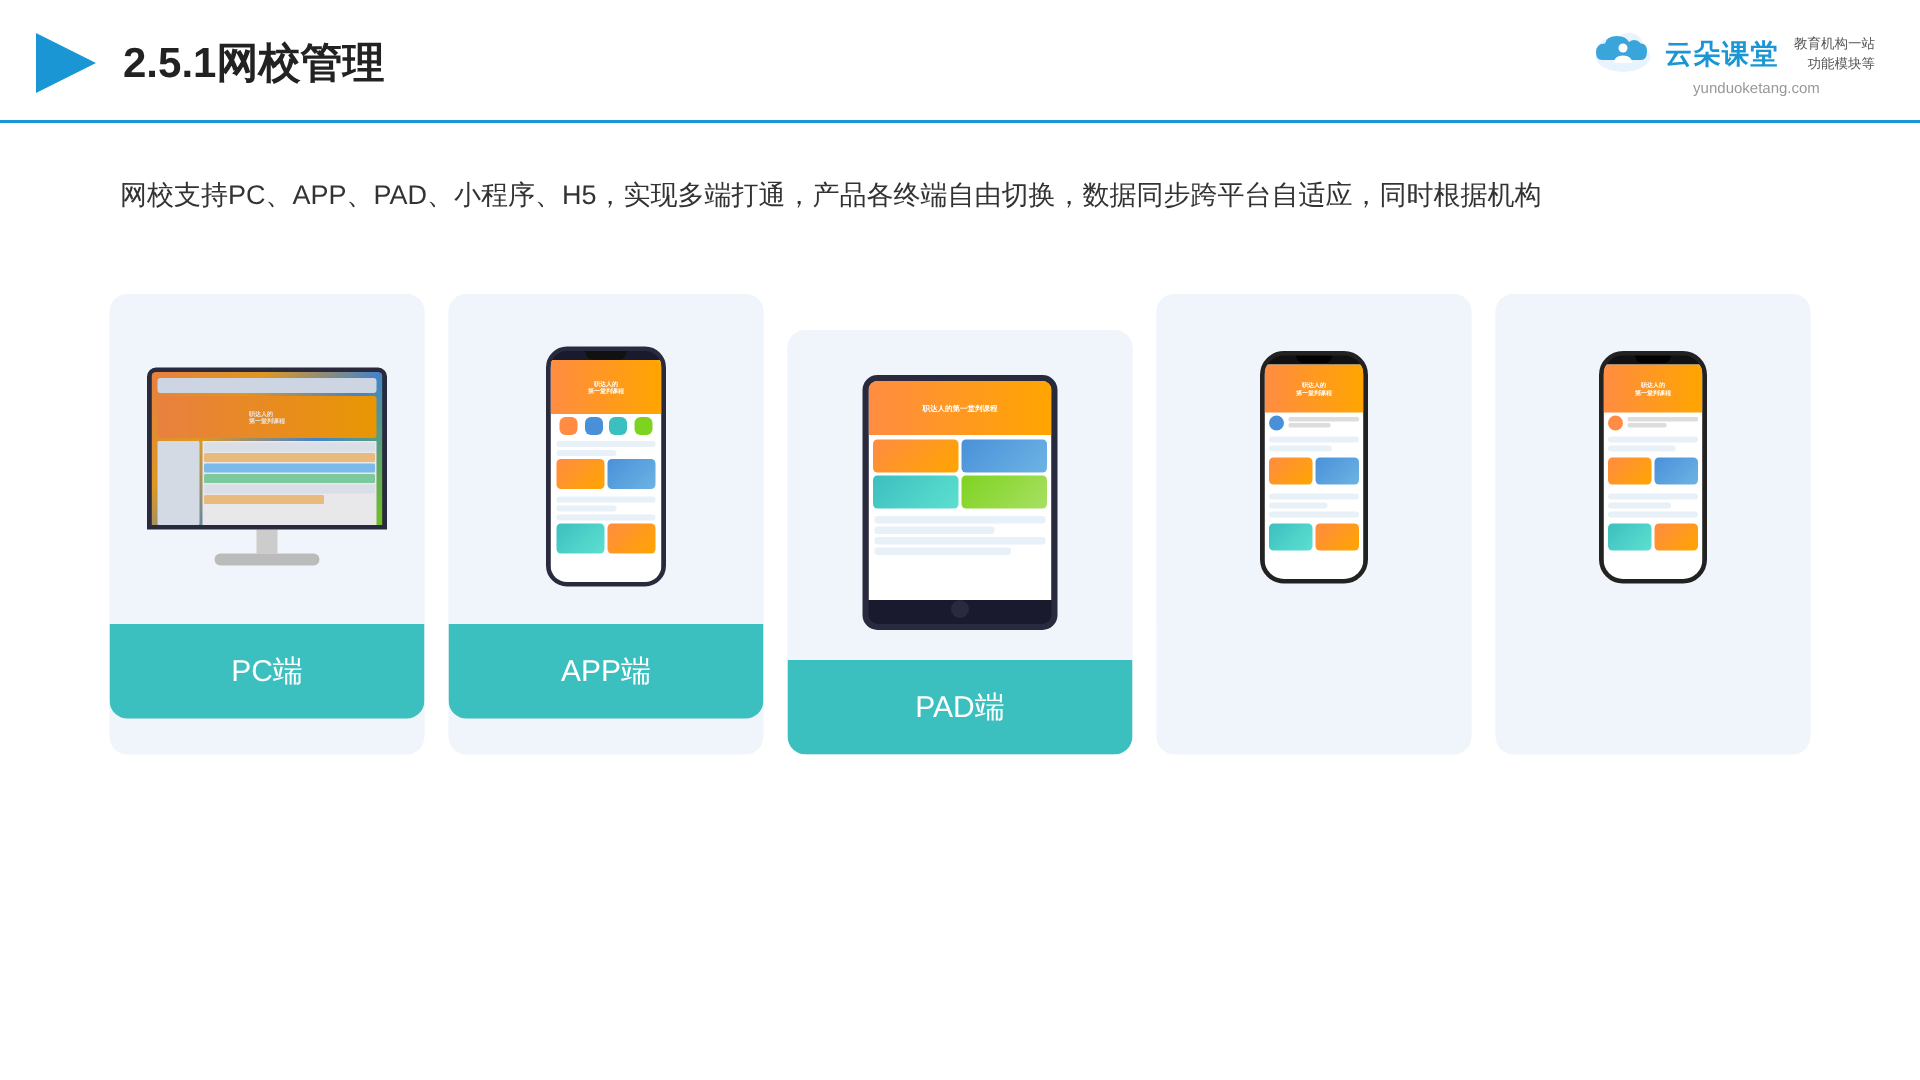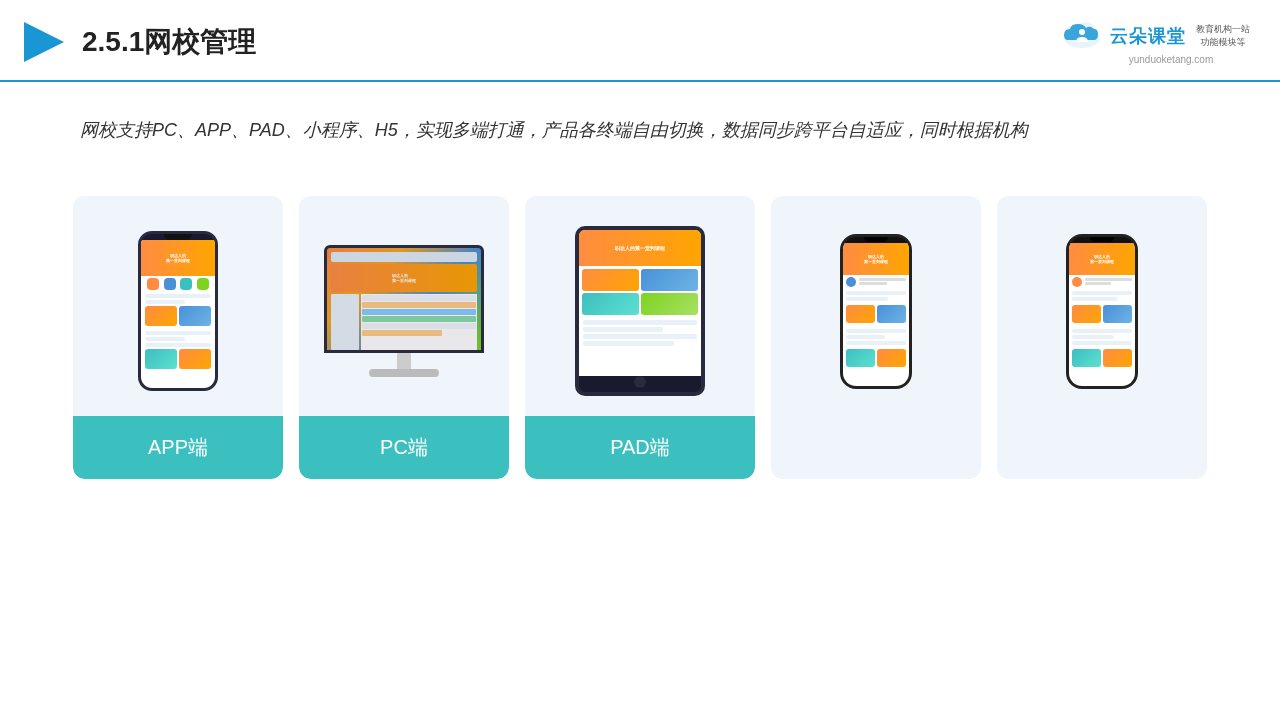--- a/index.html
+++ b/index.html
@@ -61,21 +61,20 @@
       color: #999;
       margin-left: 32px;
     }
 
     
     .description {
       padding: 32px 80px 10px 80px;
       font-size: 18px;
       color: #333;
       line-height: 1.8;
-      font-style: italic;
     }
 
     
     .cards-container {
       display: flex;
       justify-content: center;
       gap: 16px;
       padding: 30px 60px 30px 60px;
       margin-top: 10px;
     }
@@ -452,71 +451,34 @@
         <ellipse cx="22" cy="18" rx="18" ry="10" fill="#e8f4fd"></ellipse>
         <ellipse cx="14" cy="14" rx="9" ry="9" fill="#e8f4fd"></ellipse>
         <ellipse cx="26" cy="12" rx="10" ry="10" fill="#e8f4fd"></ellipse>
 
         <path d="M8,20 Q4,20 4,15 Q4,9 10,9 Q11,4 18,4 Q24,4 26,8 Q30,5 34,9 Q38,9 38,14 Q38,20 34,20 Z" fill="#1a96d4" opacity="0.85"></path>
 
         <circle cx="22" cy="12" r="3" fill="white"></circle>
         <path d="M16,22 Q16,17 22,17 Q28,17 28,22" fill="white"></path>
       </svg>
       <span class="logo-text">云朵课堂</span>
-      <div style="display:flex;flex-direction:column;align-items:center;margin-left:4px;">
+      <div style="display:flex;flex-direction:column;align-items:flex-end;margin-left:4px;">
         <span style="font-size:9px;color:#555;line-height:1.4;">教育机构一站</span>
         <span style="font-size:9px;color:#555;line-height:1.4;">功能模块等</span>
       </div>
     </div>
     <span class="logo-url">yunduoketang.com</span>
   </div>
 </div>
 
 <div class="description">
   <p>网校支持PC、APP、PAD、小程序、H5，实现多端打通，产品各终端自由切换，数据同步跨平台自适应，同时根据机构</p>
 </div>
 
 <div class="cards-container">
-
-  <div class="card">
-    <div class="card-image-area">
-      <div class="phone-mockup">
-        <div class="phone-notch"></div>
-        <div class="phone-screen">
-          <div class="phone-screen-banner">
-            <span class="phone-screen-banner-text">职达人的<br>第一堂判课程</span>
-          </div>
-          <div class="phone-icons-row">
-            <div class="phone-icon-dot" style="background:#ff8c42;"></div>
-            <div class="phone-icon-dot" style="background:#4a90d9;"></div>
-            <div class="phone-icon-dot" style="background:#3cbfbf;"></div>
-            <div class="phone-icon-dot" style="background:#7ed321;"></div>
-          </div>
-          <div class="phone-content-lines">
-            <div class="phone-line"></div>
-            <div class="phone-line short"></div>
-          </div>
-          <div class="phone-card-row">
-            <div class="phone-mini-card orange"></div>
-            <div class="phone-mini-card blue"></div>
-          </div>
-          <div class="phone-content-lines" style="margin-top:3px;">
-            <div class="phone-line"></div>
-            <div class="phone-line short"></div>
-            <div class="phone-line"></div>
-          </div>
-          <div class="phone-card-row">
-            <div class="phone-mini-card green"></div>
-            <div class="phone-mini-card orange"></div>
-          </div>
-        </div>
-      </div>
-    </div>
-    <div class="card-label">APP端</div>
-  </div>
 
   <div class="card">
     <div class="card-image-area">
       <div class="pc-mockup">
         <div class="monitor-body">
           <div class="monitor-screen">
             <div class="screen-lines">
               <div class="screen-top-bar"></div>
               <div class="screen-banner">
                 <span class="screen-banner-text">职达人的<br>第一堂判课程</span>
@@ -535,21 +497,58 @@
             </div>
           </div>
         </div>
         <div class="monitor-neck"></div>
         <div class="monitor-stand"></div>
       </div>
     </div>
     <div class="card-label">PC端</div>
   </div>
 
-  <div class="card" style="width:230px;">
+  <div class="card">
+    <div class="card-image-area">
+      <div class="phone-mockup">
+        <div class="phone-notch"></div>
+        <div class="phone-screen">
+          <div class="phone-screen-banner">
+            <span class="phone-screen-banner-text">职达人的<br>第一堂判课程</span>
+          </div>
+          <div class="phone-icons-row">
+            <div class="phone-icon-dot" style="background:#ff8c42;"></div>
+            <div class="phone-icon-dot" style="background:#4a90d9;"></div>
+            <div class="phone-icon-dot" style="background:#3cbfbf;"></div>
+            <div class="phone-icon-dot" style="background:#7ed321;"></div>
+          </div>
+          <div class="phone-content-lines">
+            <div class="phone-line"></div>
+            <div class="phone-line short"></div>
+          </div>
+          <div class="phone-card-row">
+            <div class="phone-mini-card orange"></div>
+            <div class="phone-mini-card blue"></div>
+          </div>
+          <div class="phone-content-lines" style="margin-top:3px;">
+            <div class="phone-line"></div>
+            <div class="phone-line short"></div>
+            <div class="phone-line"></div>
+          </div>
+          <div class="phone-card-row">
+            <div class="phone-mini-card green"></div>
+            <div class="phone-mini-card orange"></div>
+          </div>
+        </div>
+      </div>
+    </div>
+    <div class="card-label">APP端</div>
+  </div>
+
+  <div class="card" style="width:230px;margin-top:24px;">
     <div class="card-image-area">
       <div class="tablet-mockup">
         <div class="tablet-home-btn"></div>
         <div class="tablet-screen">
           <div class="tablet-banner">
             <span class="tablet-banner-text">职达人的第一堂判课程</span>
           </div>
           <div class="tablet-grid">
             <div class="tablet-grid-item"></div>
             <div class="tablet-grid-item"></div>

